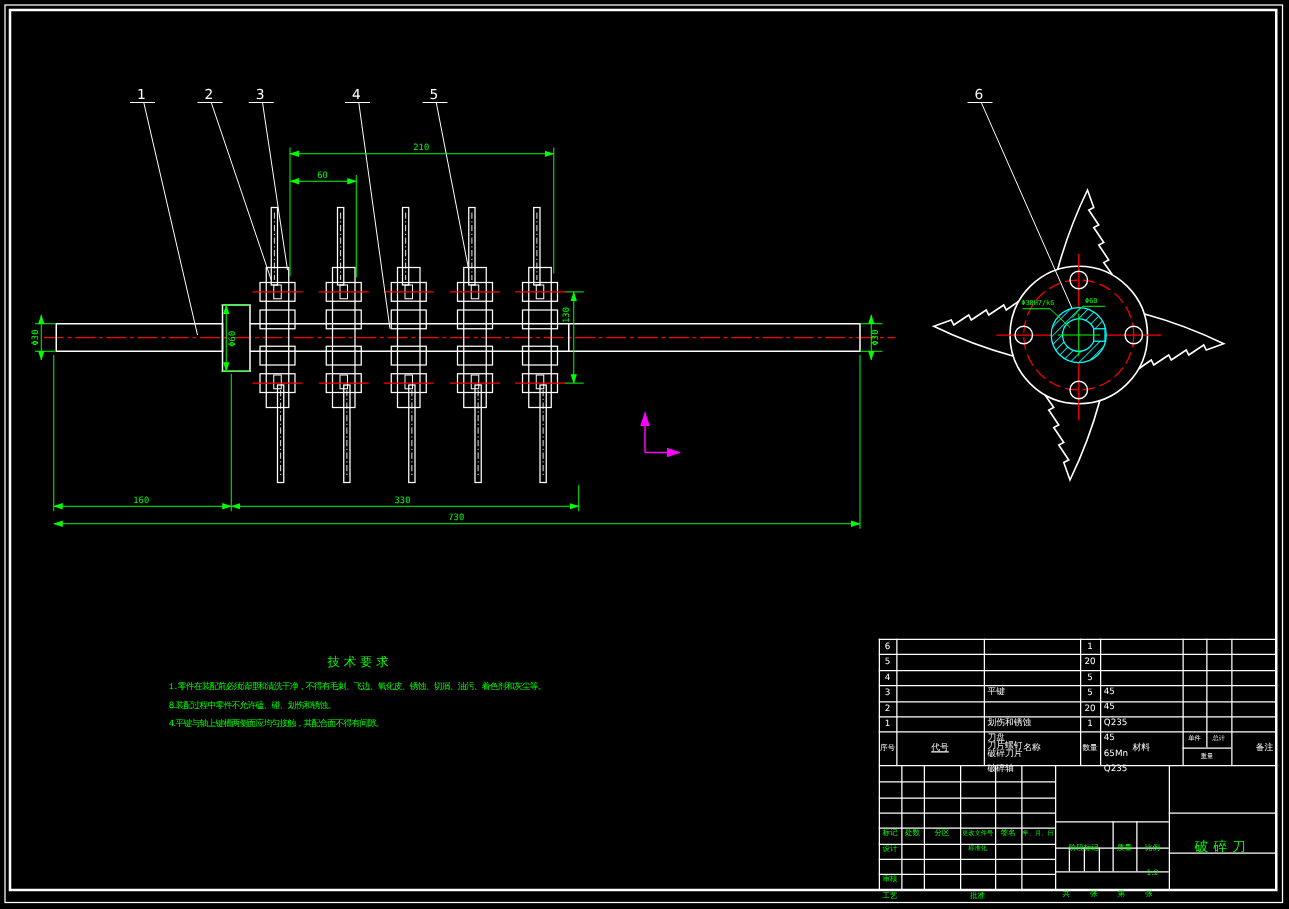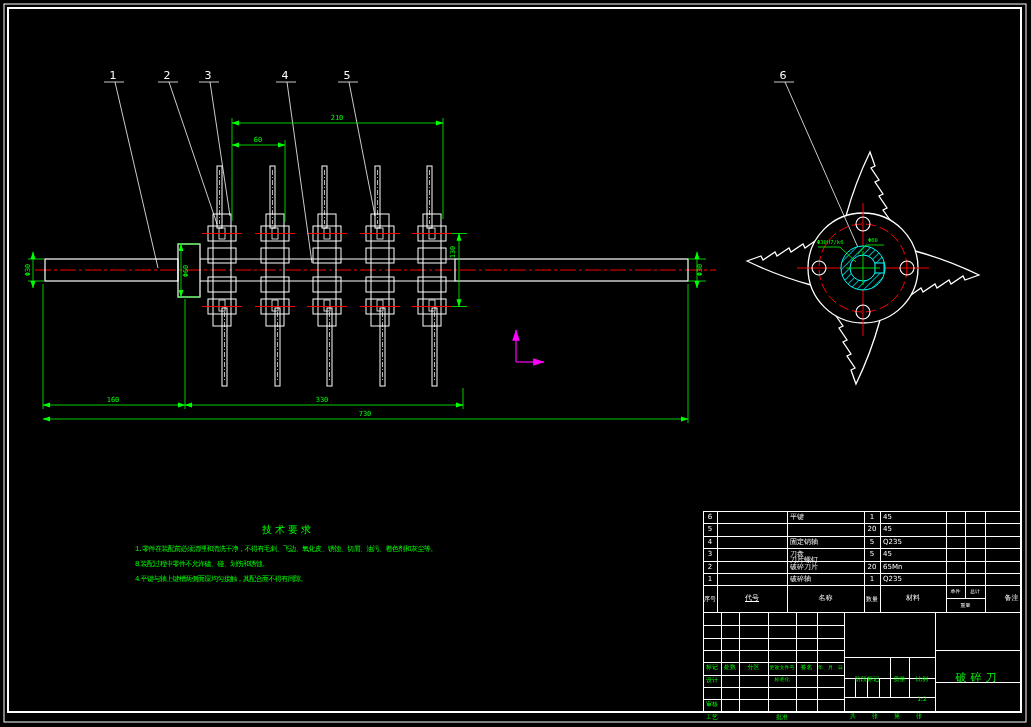--- a/index.html
+++ b/index.html
@@ -7,21 +7,21 @@
           font-family:"DejaVu Sans",sans-serif;}
   .canvas svg{position:absolute;left:0;top:0;}
   
   .hl,.vl{position:absolute;background:#ffffff;}
   .hl{height:1px;} .vl{width:1px;}
   
   .ct{position:absolute;display:flex;align-items:center;justify-content:center;
       font-size:7px;line-height:1;white-space:nowrap;}
   .bomt{color:#ffffff;}
   .tbt{color:#00ff00;margin-top:11px;}
-  .left{justify-content:flex-start;padding-left:3px;box-sizing:border-box;}
+  .left{justify-content:flex-start;padding-left:3px;box-sizing:border-box;margin-top:36px;}
   .xs{font-size:5px;}
   .sm{font-size:6px;}
   .title-big{font-size:11px;letter-spacing:4px;}
   
   .tr-title{position:absolute;color:#00ff00;font-size:10px;letter-spacing:3px;white-space:nowrap;}
   .tr-line{position:absolute;color:#00ff00;font-size:7px;letter-spacing:-0.6px;white-space:nowrap;}
   
   .dt{fill:#00ff00;font-size:7px;font-family:"DejaVu Sans Mono",monospace;}
   .dts{fill:#00ff00;font-size:5.5px;font-family:"DejaVu Sans Mono",monospace;}
   .pl{fill:#ffffff;font-size:11px;font-family:"DejaVu Sans",sans-serif;}
@@ -241,21 +241,21 @@
   <div class="ct bomt left" style="left:787px;top:511px;width:77px;height:12px;">平键</div>
   <div class="ct bomt" style="left:864px;top:511px;width:16px;height:12px;">1</div>
   <div class="ct bomt left" style="left:880px;top:511px;width:66px;height:12px;">45</div>
 
   <div class="ct bomt" style="left:703px;top:523px;width:14px;height:13px;">5</div>
   <div class="ct bomt left" style="left:787px;top:554px;width:77px;height:13px;">刀片螺钉</div>
   <div class="ct bomt" style="left:864px;top:523px;width:16px;height:13px;">20</div>
   <div class="ct bomt left" style="left:880px;top:523px;width:66px;height:13px;">45</div>
 
   <div class="ct bomt" style="left:703px;top:536px;width:14px;height:12px;">4</div>
-  <div class="ct bomt left" style="left:787px;top:536px;width:77px;height:12px;">固定销轴</div>
+  <div class="ct bomt left" style="left:787px;top:536px;width:77px;height:12px;">划伤和锈蚀</div>
   <div class="ct bomt" style="left:864px;top:536px;width:16px;height:12px;">5</div>
   <div class="ct bomt left" style="left:880px;top:536px;width:66px;height:12px;">Q235</div>
 
   <div class="ct bomt" style="left:703px;top:548px;width:14px;height:13px;">3</div>
   <div class="ct bomt left" style="left:787px;top:548px;width:77px;height:13px;">刀盘</div>
   <div class="ct bomt" style="left:864px;top:548px;width:16px;height:13px;">5</div>
   <div class="ct bomt left" style="left:880px;top:548px;width:66px;height:13px;">45</div>
 
   <div class="ct bomt" style="left:703px;top:561px;width:14px;height:12px;">2</div>
   <div class="ct bomt left" style="left:787px;top:561px;width:77px;height:12px;">破碎刀片</div>

